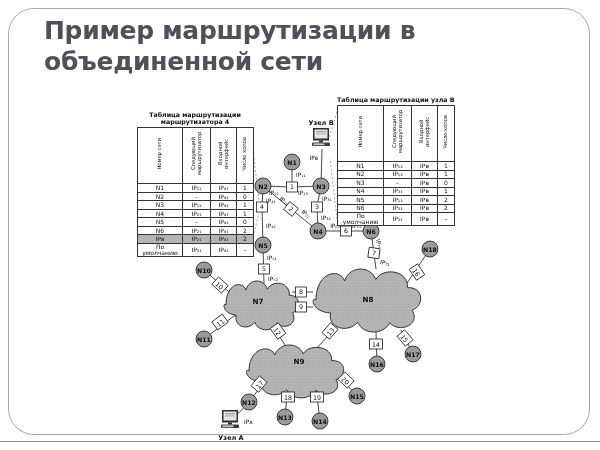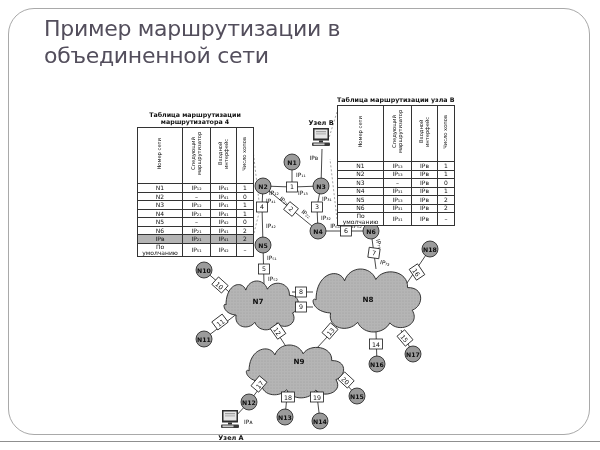--- a/index.html
+++ b/index.html
@@ -1,19 +1,19 @@
 <!DOCTYPE html>
 <html><head>
 <meta charset="utf-8">
 <style>
   html,body{margin:0;padding:0}
   body{width:600px;height:450px;background:#fff;font-family:"DejaVu Sans","Liberation Sans",sans-serif;position:relative;overflow:hidden}
   .frame{position:absolute;left:8px;top:8px;width:582px;height:427px;border:1.5px solid #a9a9a9;border-radius:26px;box-sizing:border-box}
   .baseline{position:absolute;left:0;top:441px;width:600px;border-top:1px solid #8f8f8f}
-  .slide-title{position:absolute;left:44px;top:16px;width:430px;font-size:22px;font-weight:normal;color:#534e5c;line-height:1.22;letter-spacing:-0.3px}
+  .slide-title{position:absolute;left:44px;top:16px;width:430px;font-size:25px;font-weight:bold;color:#534e5c;line-height:1.22;letter-spacing:-0.3px}
   .diagram-svg{position:absolute;left:0;top:0}
   .tbl{position:absolute;background:#fff;color:#111}
   .tbl .cap{font-weight:bold;font-size:6.3px;text-align:center;line-height:1.15;margin-bottom:2px;white-space:nowrap}
   .tbl table{border-collapse:collapse;table-layout:fixed;width:100%}
   .tbl td,.tbl th{border:0.9px solid #333;padding:0;text-align:center;overflow:hidden}
   .tbl td{height:7.5px;font-size:6px;line-height:1}
   .tbl th{height:53px;vertical-align:middle;font-weight:normal}
   .vert{writing-mode:vertical-rl;transform:rotate(180deg);display:inline-block;max-height:51px;font-size:5.2px;line-height:1.15}
   .tbl tr.hl{background:#b4b4b4}
   svg text{fill:#101010}

